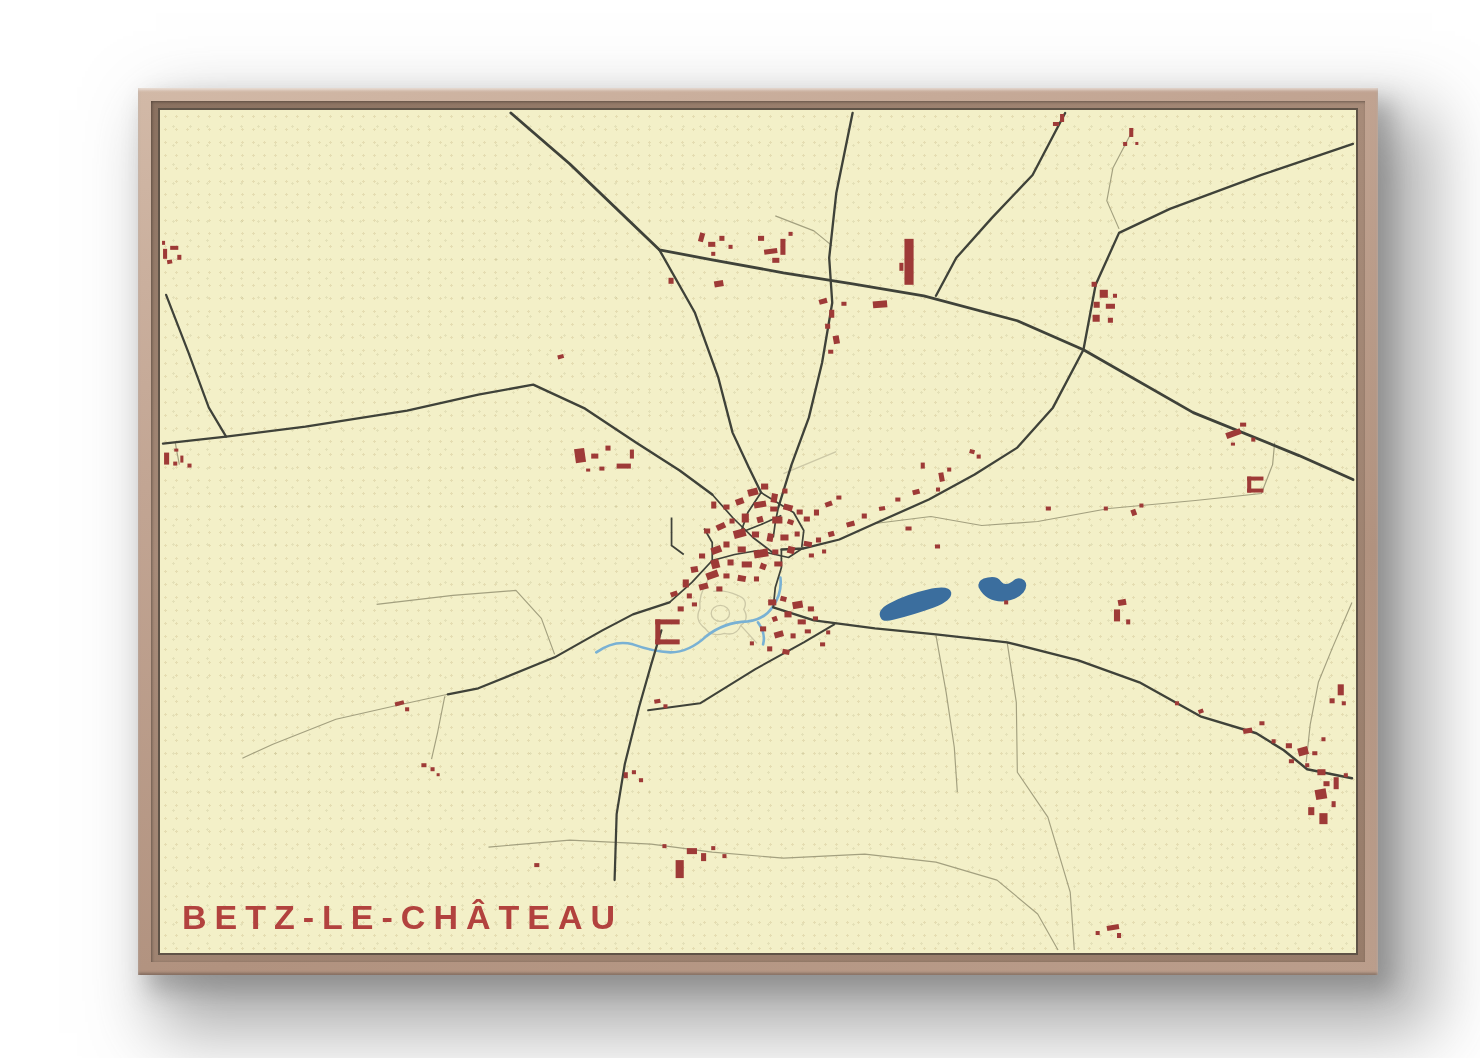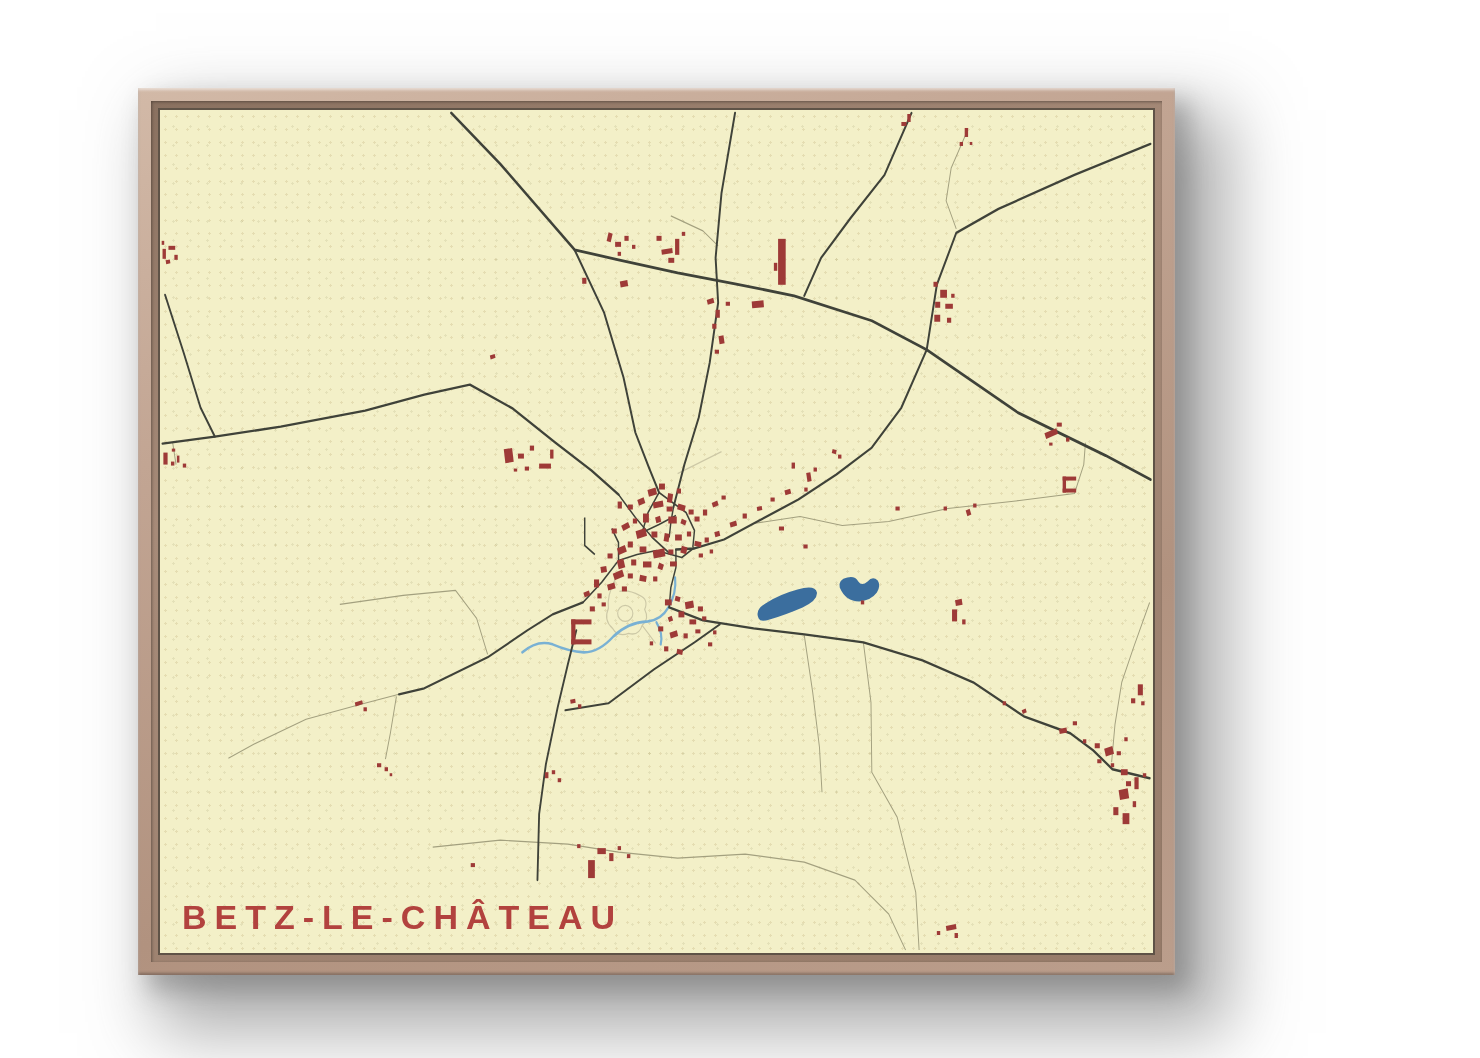--- a/index.html
+++ b/index.html
@@ -2,21 +2,21 @@
 <html><head>
 <meta charset="utf-8">
 <style>
   html,body{margin:0;padding:0;}
   body{
     width:1480px;height:1058px;position:relative;overflow:hidden;
     background:#ffffff;
     font-family:"Liberation Sans", sans-serif;
   }
   .poster-frame{
-    position:absolute;left:138px;top:88px;width:1037px;height:887px;
+    position:absolute;left:138px;top:88px;width:1240px;height:887px;
     box-sizing:border-box;padding:13px;
     background:linear-gradient(160deg,#d2b9a7 0%,#c2a593 30%,#b1927f 68%,#bb9e8c 100%);
     box-shadow:
       inset 0 2px 3px rgba(255,255,255,.55),
       inset 0 -2px 3px rgba(0,0,0,.28),
       36px 40px 65px 18px rgba(95,95,95,.50),
       12px 14px 22px 2px rgba(90,90,90,.38);
   }
   .frame-bevel{
     width:100%;height:100%;box-sizing:border-box;padding:7px;

